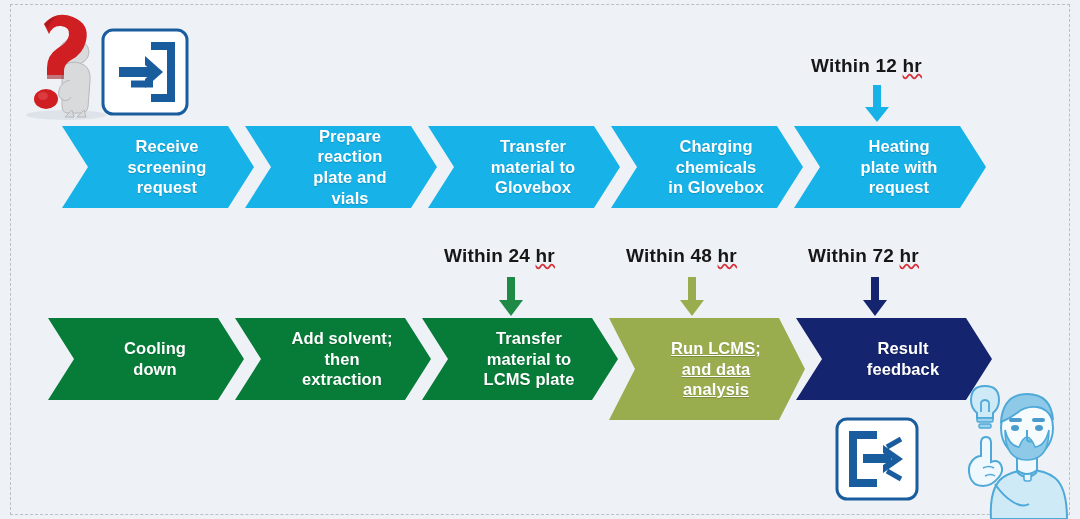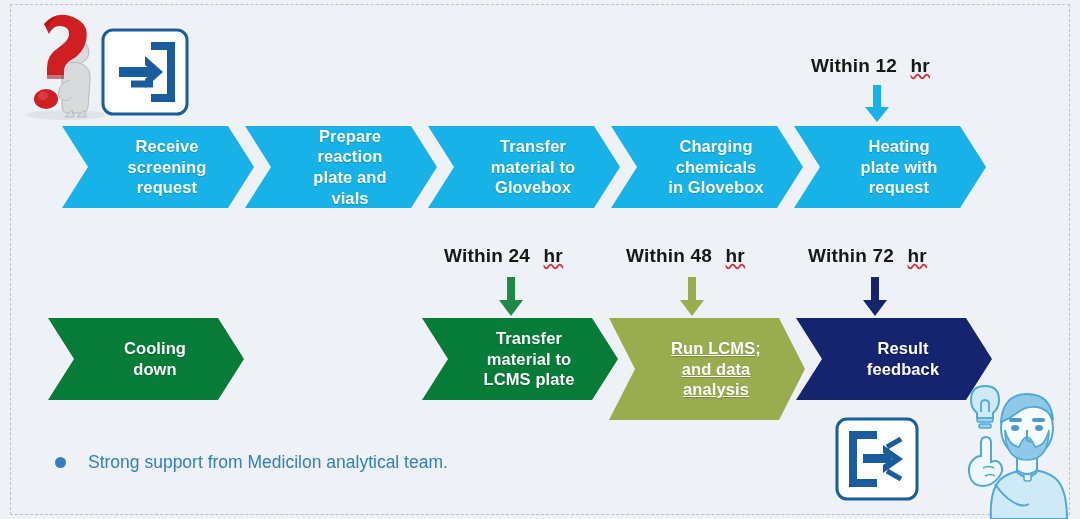--- a/index.html
+++ b/index.html
@@ -46,21 +46,20 @@
     font-size:19px;
     font-weight:bold;
     color:#171717;
     white-space:nowrap;
     letter-spacing:.2px;
   }
   .timelabel .misspell{
     border-bottom:2px wavy #d8323c;
     text-decoration:underline wavy #d8323c;
     text-decoration-skip-ink:none;
-    margin-left:8px;
   }
 
   
   .darrow{position:absolute;}
   .darrow svg{display:block;}
 
   
   .bullet-row{
     position:absolute;
     display:flex;align-items:center;
@@ -200,20 +199,27 @@
     </svg>
   </div>
 
   <div class="chev" style="left:48px;top:318px;width:196px;height:82px;background:#067c38;">
     <div>
       <span>Cooling</span>
       <span>down</span>
     </div>
   </div>
 
+  <div class="chev" style="left:235px;top:318px;width:196px;height:82px;background:#067c38;">
+    <div>
+      <span>Add solvent;</span>
+      <span>then</span>
+      <span>extraction</span>
+    </div>
+  </div>
 
   <div class="chev" style="left:422px;top:318px;width:196px;height:82px;background:#067c38;">
     <div>
       <span>Transfer</span>
       <span>material to</span>
       <span>LCMS plate</span>
     </div>
   </div>
 
   <div class="chev" style="left:609px;top:318px;width:196px;height:102px;background:#9aad4e;text-decoration:underline;">
@@ -224,24 +230,20 @@
     </div>
   </div>
 
   <div class="chev" style="left:796px;top:318px;width:196px;height:82px;background:#15246e;">
     <div>
       <span>Result</span>
       <span>feedback</span>
     </div>
   </div>
 
-  <div class="bullet-row" style="left:55px;top:452px;">
-    <div class="bullet-dot"></div>
-    <div class="bullet-text">Strong support from Medicilon analytical team.</div>
-  </div>
 
   <div class="icon-box" style="left:835px;top:417px;">
     <svg width="84" height="84" viewBox="0 0 84 84">
       <rect x="2" y="2" width="80" height="80" rx="10" ry="10" fill="#ffffff" stroke="#1a5d9e" stroke-width="3"></rect>
 
       <path d="M42 18 L18 18 L18 66 L42 66" fill="none" stroke="#1a5d9e" stroke-width="8" stroke-linejoin="miter"></path>
 
       <rect x="28" y="37" width="28" height="9" fill="#1a5d9e"></rect>
 
       <path d="M48 28 L68 42 L48 56 L48 48 L57 42 L48 36 Z" fill="#1a5d9e"></path>

